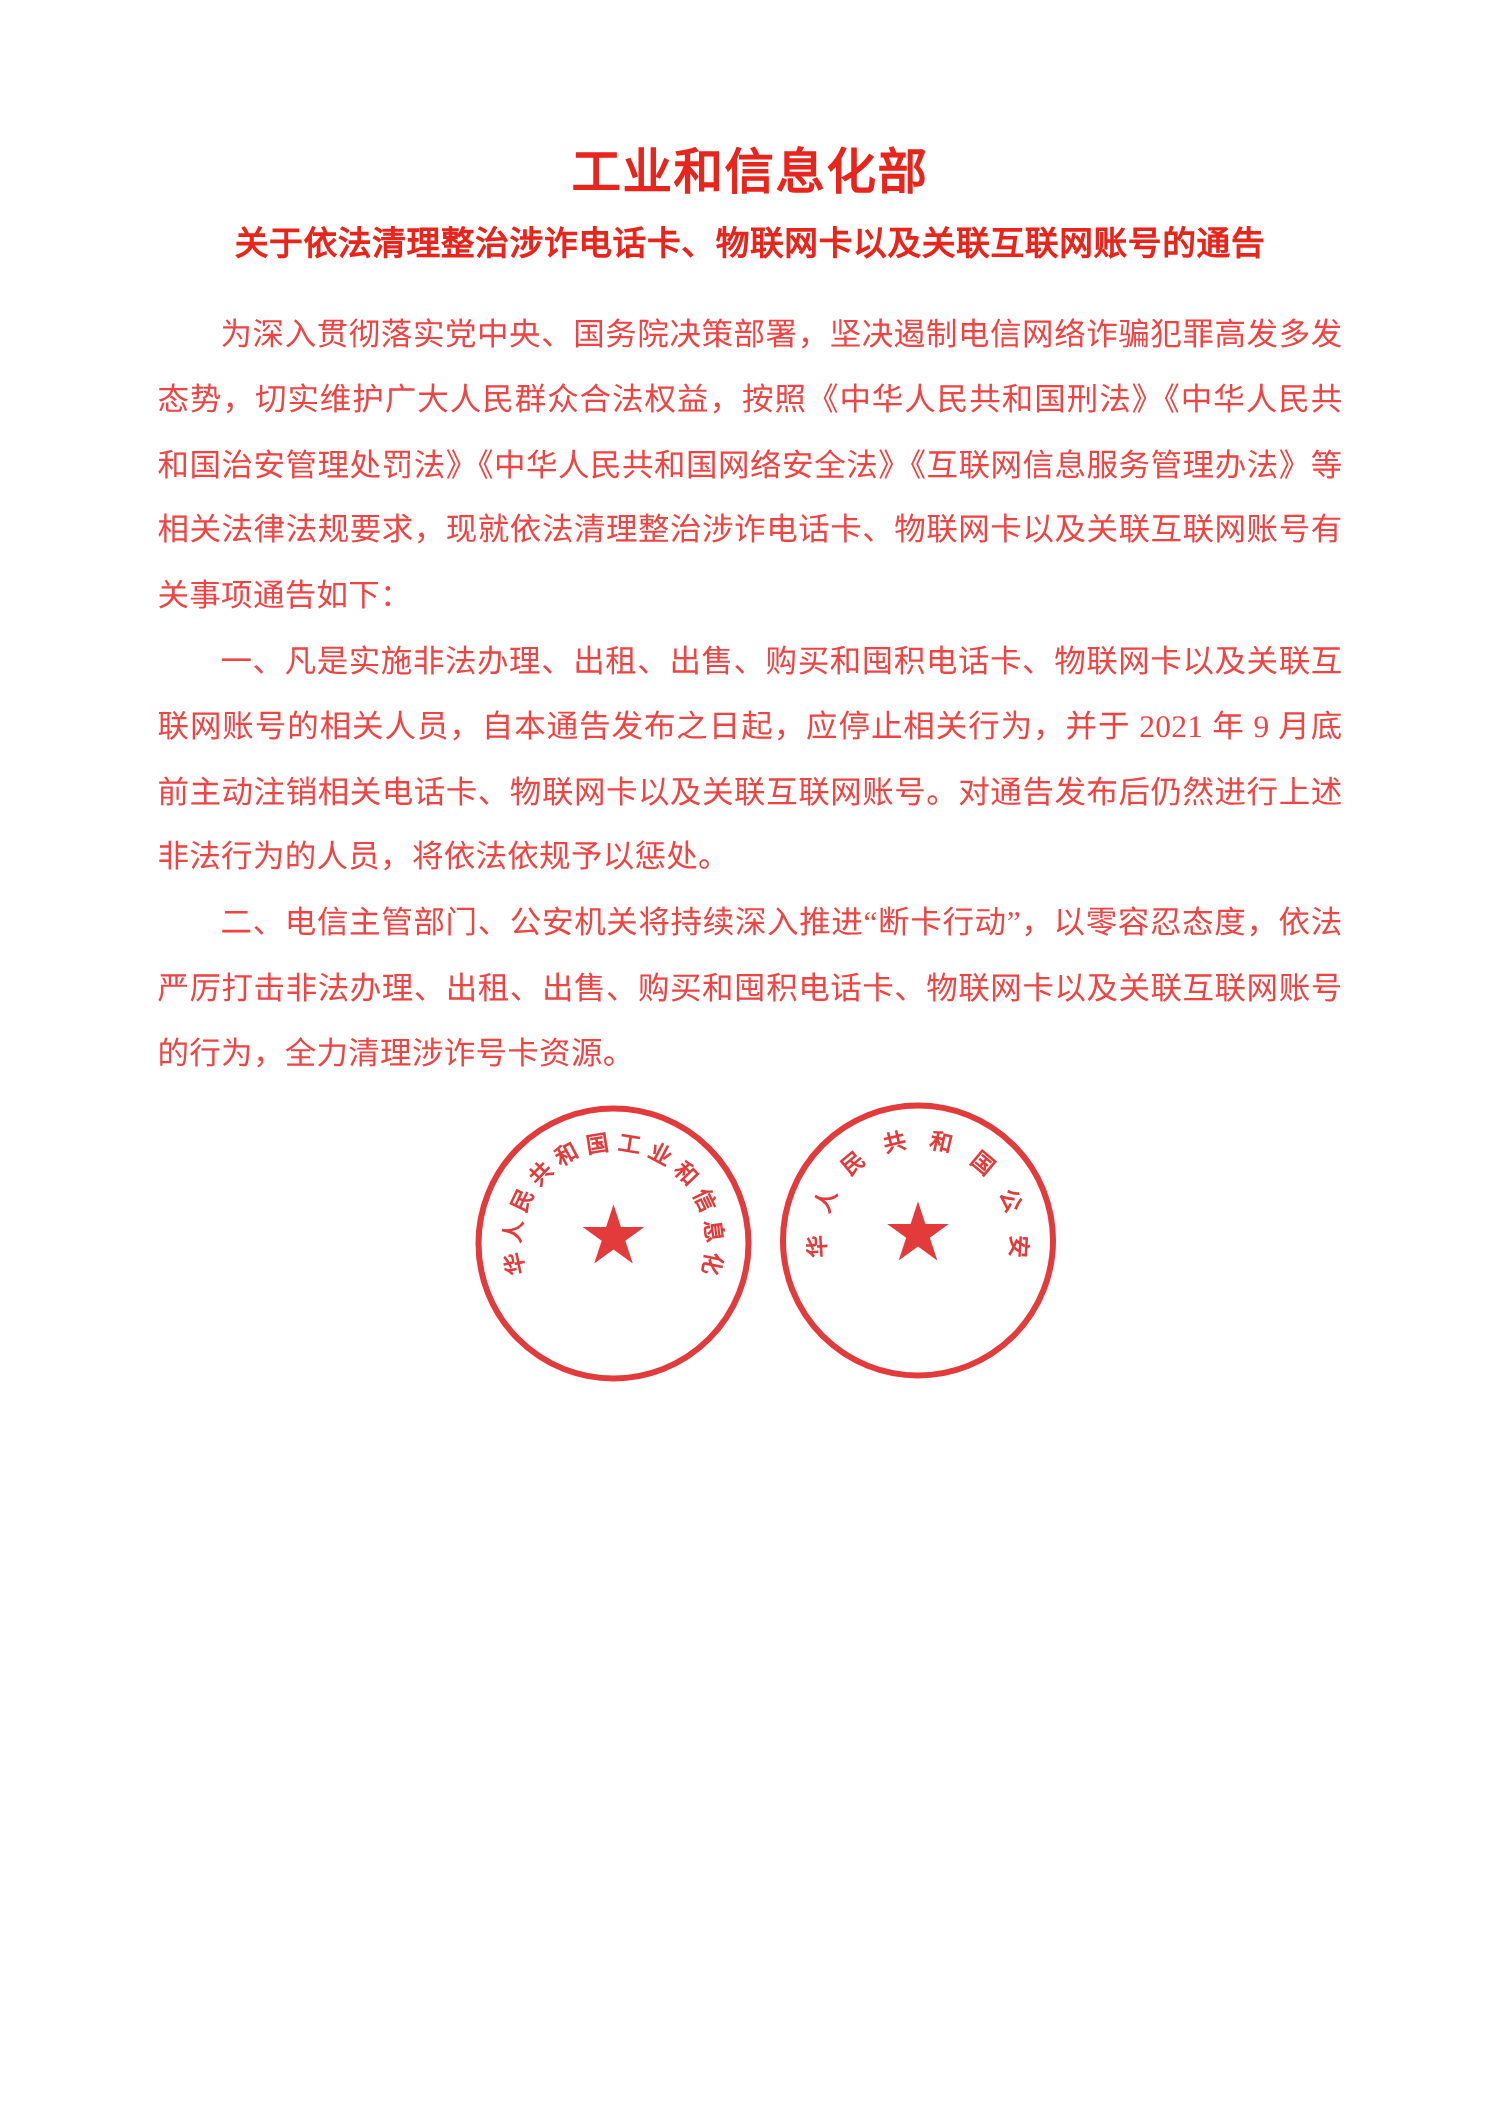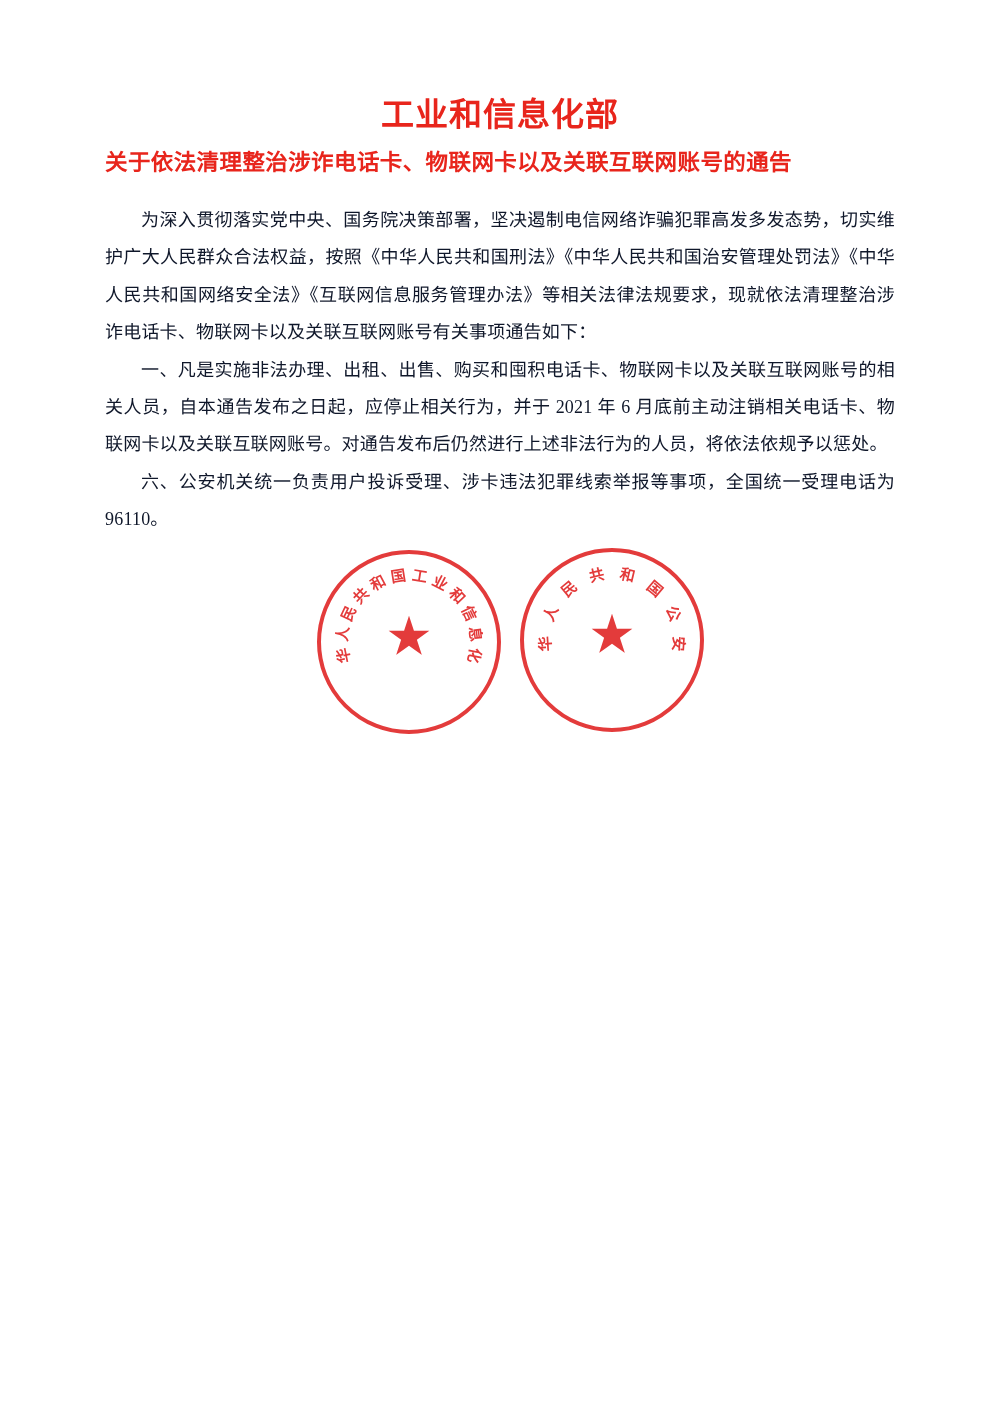--- a/index.html
+++ b/index.html
@@ -35,34 +35,34 @@
     font-size: 33px;
     font-weight: bold;
     letter-spacing: 1px;
     white-space: nowrap;
   }
   .org.spaced {
     letter-spacing: 14px;
     padding-left: 6px;
   }
   .doc-title {
-    text-align: left;
+    text-align: center;
     color: #e8251c;
     font-size: 22.5px;
     font-weight: bold;
     letter-spacing: 0.4px;
     margin-bottom: 26px;
     white-space: nowrap;
   }
   .body-text {
-    font-size: 18px;
+    font-size: 21px;
     line-height: 2.07;
     text-align: justify;
     text-justify: inter-ideograph;
-    color: #0f172a;
+    color: #ef4444;
     letter-spacing: 0.2px;
   }
   .body-text p {
     margin: 0 0 0.5px 0;
     text-indent: 2em;
   }
   .sign-area {
     position: relative;
     height: 250px;
     margin-top: 6px;
@@ -108,22 +108,22 @@
 <div class="page">
 
   <div class="masthead">
     <div class="org">工业和信息化部</div>
   </div>
 
   <div class="doc-title">关于依法清理整治涉诈电话卡、物联网卡以及关联互联网账号的通告</div>
 
   <div class="body-text">
     <p>为深入贯彻落实党中央、国务院决策部署，坚决遏制电信网络诈骗犯罪高发多发态势，切实维护广大人民群众合法权益，按照《中华人民共和国刑法》《中华人民共和国治安管理处罚法》《中华人民共和国网络安全法》《互联网信息服务管理办法》等相关法律法规要求，现就依法清理整治涉诈电话卡、物联网卡以及关联互联网账号有关事项通告如下：</p>
-    <p>一、凡是实施非法办理、出租、出售、购买和囤积电话卡、物联网卡以及关联互联网账号的相关人员，自本通告发布之日起，应停止相关行为，并于 2021 年 6 月底前主动注销相关电话卡、物联网卡以及关联互联网账号。对通告发布后仍然进行上述非法行为的人员，将依法依规予以惩处。</p>
-    <p>六、公安机关统一负责用户投诉受理、涉卡违法犯罪线索举报等事项，全国统一受理电话为 96110。</p>
+    <p>一、凡是实施非法办理、出租、出售、购买和囤积电话卡、物联网卡以及关联互联网账号的相关人员，自本通告发布之日起，应停止相关行为，并于 2021 年 9 月底前主动注销相关电话卡、物联网卡以及关联互联网账号。对通告发布后仍然进行上述非法行为的人员，将依法依规予以惩处。</p>
+    <p>二、电信主管部门、公安机关将持续深入推进“断卡行动”，以零容忍态度，依法严厉打击非法办理、出租、出售、购买和囤积电话卡、物联网卡以及关联互联网账号的行为，全力清理涉诈号卡资源。</p>
   </div>
 
   <div class="sign-area">
 
     <div class="seal seal-1">
       <div class="ring-text" id="ring1">
           <span style="transform: translate(-66.6258px, 13.6017px) rotate(258.462deg) translate(-50%, -50%);">华</span>
           <span style="transform: translate(-67.5042px, -8.19649px) rotate(276.923deg) translate(-50%, -50%);">人</span>
           <span style="transform: translate(-61.4346px, -29.1511px) rotate(295.385deg) translate(-50%, -50%);">民</span>
           <span style="transform: translate(-49.0418px, -47.1053px) rotate(313.846deg) translate(-50%, -50%);">共</span>

